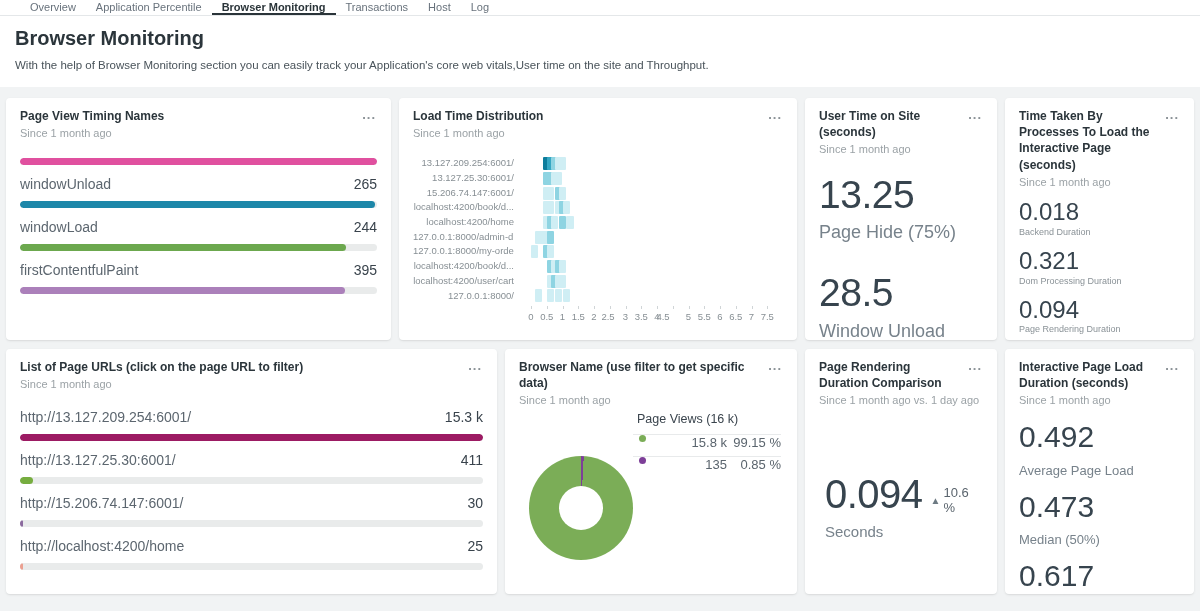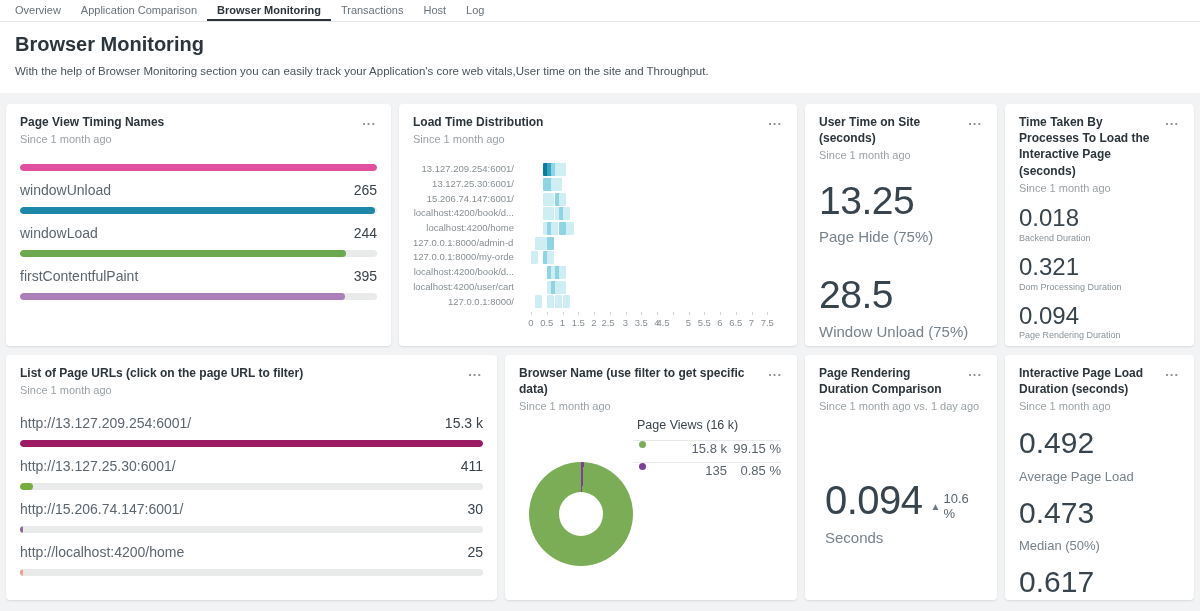--- a/index.html
+++ b/index.html
@@ -1,20 +1,20 @@
 <!DOCTYPE html>
 <html><head>
 <meta charset="utf-8">
 <style>
   * { margin:0; padding:0; box-sizing:border-box; }
   html,body { width:1200px; height:611px; overflow:hidden; }
   body { font-family:"Liberation Sans", sans-serif; background:#f1f3f4; color:#2b353b; }
 
   
-  .tabbar { background:#fff; height:22px; display:flex; align-items:stretch; padding-left:5px;
+  .tabbar { background:#fff; height:16px; display:flex; align-items:stretch; padding-left:20px;
             border-bottom:1px solid #e4e7e9; }
   .tab { font-size:11px; color:#68727c; padding:0 10px; display:flex; align-items:center;
          cursor:pointer; border-bottom:2px solid transparent; white-space:nowrap; }
   .tab.active { color:#2a3439; font-weight:600; border-bottom-color:#2a3439; }
 
   
   .page-header { background:#fff; padding:11px 15px 16px 15px; }
   .page-header h1 { font-size:20px; font-weight:700; color:#2b353b; margin-bottom:9px; }
   .page-header p { font-size:11.5px; color:#49535a; }
 
@@ -54,21 +54,21 @@
   .hm-tickmark { position:absolute; top:0; width:1px; height:3px; background:#d0d5d7; }
   .hm-ticklabel { position:absolute; top:5px; transform:translateX(-50%); font-size:9.5px; color:#878f94; }
 
   
   .stat { }
   .stat .stat-value { color:#37444e; line-height:1.08; }
   .stat .stat-label { color:#77828b; }
   .stats-big { margin-top:19px; }
   .stats-big .stat { margin-bottom:29px; }
   .stats-big .stat-value { font-size:39px; letter-spacing:-0.5px; }
-  .stats-big .stat-label { font-size:15px; margin-top:6px; }
+  .stats-big .stat-label { font-size:18px; margin-top:6px; }
   .stats-small { margin-top:11px; }
   .stats-small .stat { margin-bottom:11px; }
   .stats-small .stat-value { font-size:24px; }
   .stats-small .stat-label { font-size:9px; color:#8a9297; margin-top:2px; }
   .stats-med { margin-top:15px; }
   .stats-med .stat { margin-bottom:13px; }
   .stats-med .stat-value { font-size:30px; }
   .stats-med .stat-label { font-size:13px; margin-top:9px; }
 
   
@@ -91,21 +91,21 @@
                 font-size:13px; color:#5a646d; cursor:pointer; }
   .legend-dot { width:7px; height:7px; border-radius:50%; margin:0 6px 0 6px; flex:none; }
   .legend-val { flex:1; text-align:right; }
   .legend-pct { width:54px; text-align:right; }
 </style>
 </head>
 <body>
 
 <nav class="tabbar" id="tabbar">
     <div class="tab">Overview</div>
-    <div class="tab">Application Comparison</div>
+    <div class="tab">Application Percentile</div>
     <div class="tab active">Browser Monitoring</div>
     <div class="tab">Transactions</div>
     <div class="tab">Host</div>
     <div class="tab">Log</div>
   </nav>
 
 <header class="page-header">
   <h1>Browser Monitoring</h1>
   <p>With the help of Browser Monitoring section you can easily track your Application's core web vitals,User time on the site and Throughput.</p>
 </header>

